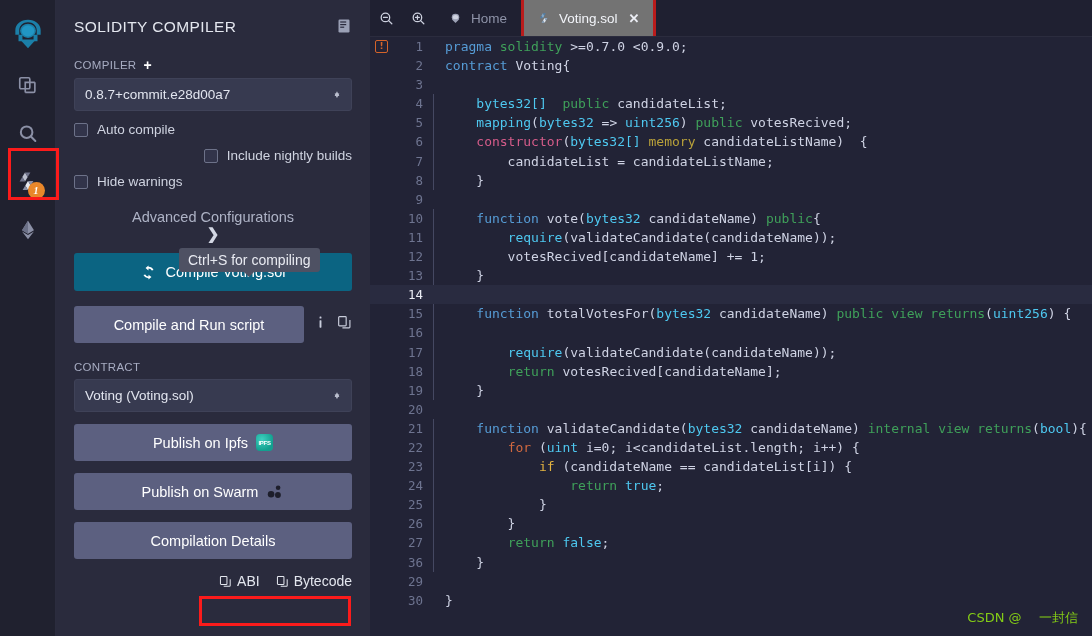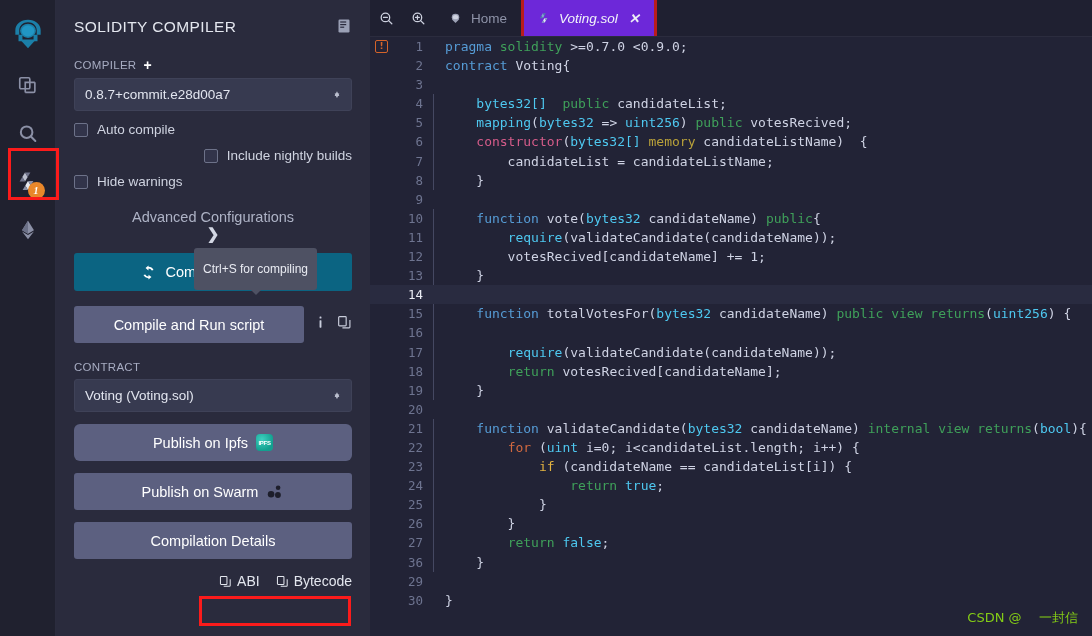--- a/index.html
+++ b/index.html
@@ -86,23 +86,23 @@
   }
 
   .adv {
     margin-top: 20px;
     display: flex; align-items: center; justify-content: space-between;
     color: #aeb3c6; font-size: 14.5px; flex-direction: column;
   }
   .chev { color: #d3d7e4; font-size: 15px; font-weight: bold; }
 
   .tooltip {
-    position: absolute; left: 138px; top: 248px;
+    position: absolute; left: 123px; top: 248px;
     background: #4e5163; color: #e9ebf2;
-    font-size: 12px; padding: 14px 9px; border-radius: 3px;
+    font-size: 14px; padding: 4px 9px; border-radius: 3px;
     white-space: nowrap; z-index: 20;
   }
   .tooltip::after {
     content: ""; position: absolute; left: 50%; margin-left: -5px; bottom: -5px;
     border-left: 5px solid transparent; border-right: 5px solid transparent;
     border-top: 5px solid #4e5163;
   }
 
   .btn {
     width: 100%; height: 37px; border-radius: 3px;
@@ -140,21 +140,21 @@
     display: flex; align-items: stretch;
     border-bottom: 1px solid #2b2c3e;
   }
   .zoombtn { width: 32px; display: flex; align-items: center; justify-content: center; color: #cdd1df; }
   .tab {
     display: flex; align-items: center; gap: 8px;
     padding: 0 14px; color: #8e93a8; font-size: 13.5px;
     border-right: 3px solid #b91c1c;
   }
   .tab:first-of-type { border-left: 1px solid #2f3043; }
-  .tab.active { color: #f2f4f9; background: #6d28d9; font-style: italic; }
+  .tab.active { color: #f2f4f9; background: #737373; }
   .tab .close { color: #eceef5; font-size: 13px; font-weight: bold; margin-left: 3px; }
 
   .codearea {
     position: relative;
     height: 599px;
     font-family: "DejaVu Sans Mono", "Liberation Mono", monospace;
     font-size: 13px;
     overflow: hidden;
   }
   .code-row {
@@ -335,21 +335,21 @@
     <div class="sect-lbl">CONTRACT</div>
 
     <div class="select">
       <span>Voting (Voting.sol)</span>
       <span class="spin">
         <span>▲</span>
           <span>▼</span>
       </span>
     </div>
 
-    <button class="btn btn-grey" style="border-radius:6px;">
+    <button class="btn btn-grey" style="">
       <span>Publish on Ipfs</span>
       <span class="ipfs-badge">IPFS</span>
     </button>
 
     <button class="btn btn-grey">
       <span>Publish on Swarm</span>
       <span class="swarm-badge">
         <svg width="18" height="16" viewBox="0 0 20 18" fill="#1d1e2b">
           <circle cx="13.5" cy="4.2" r="2.6"></circle>
           <circle cx="5.6" cy="11.6" r="3.7"></circle>

